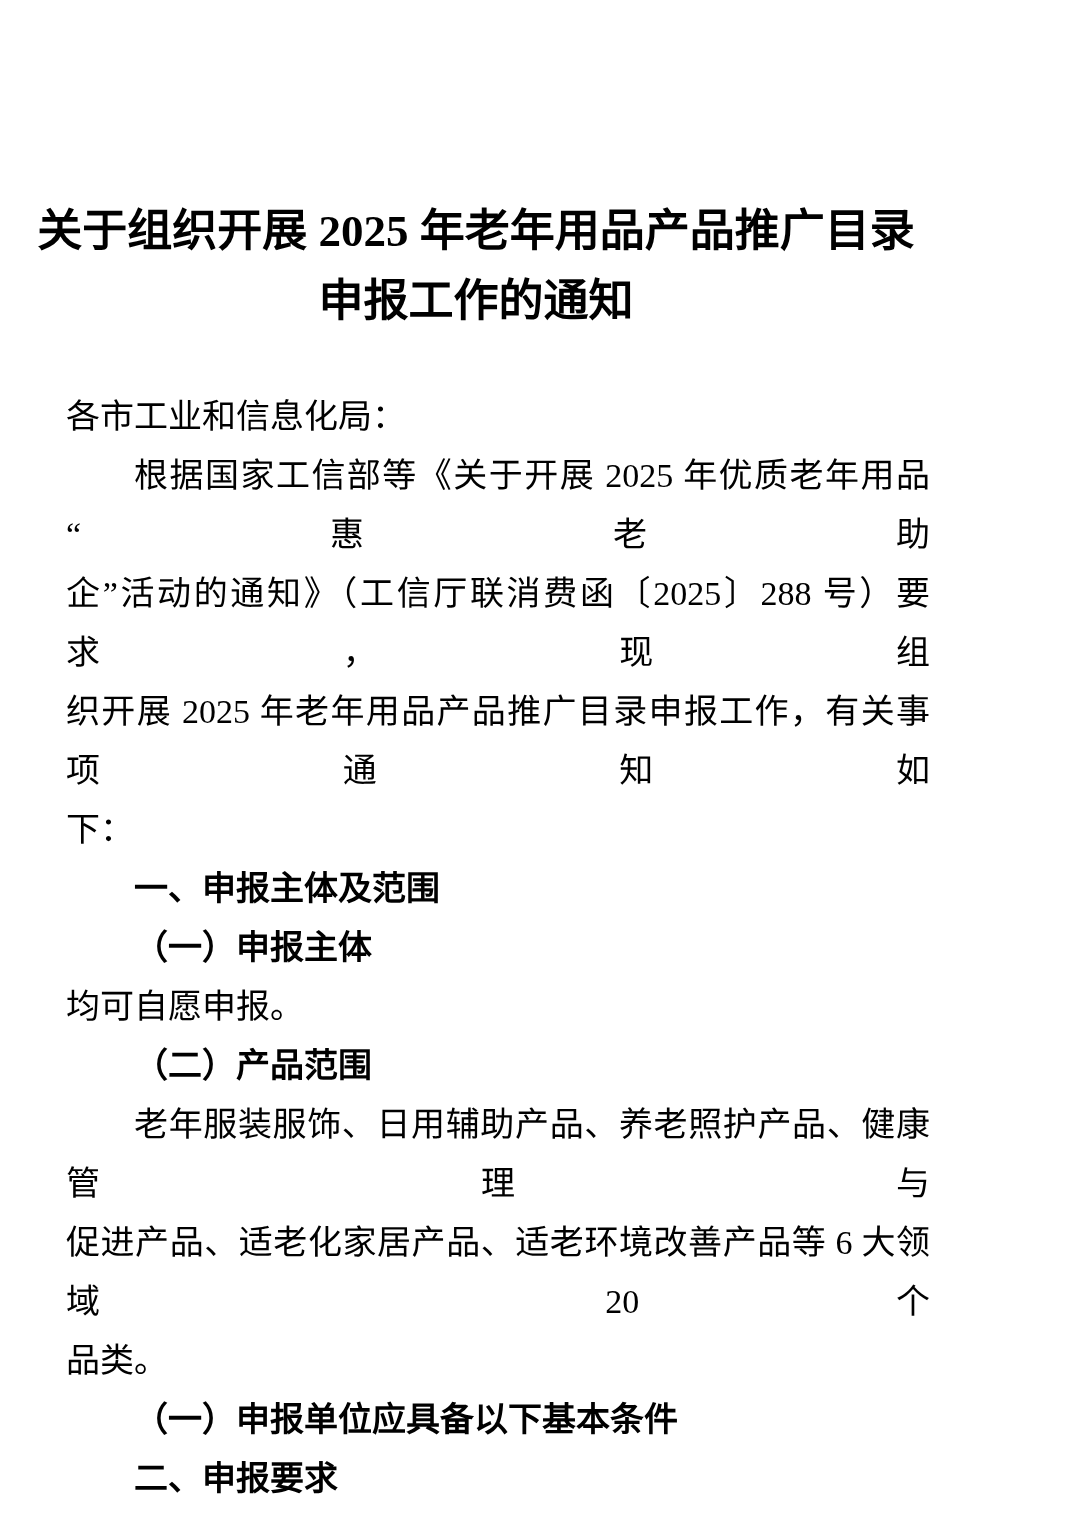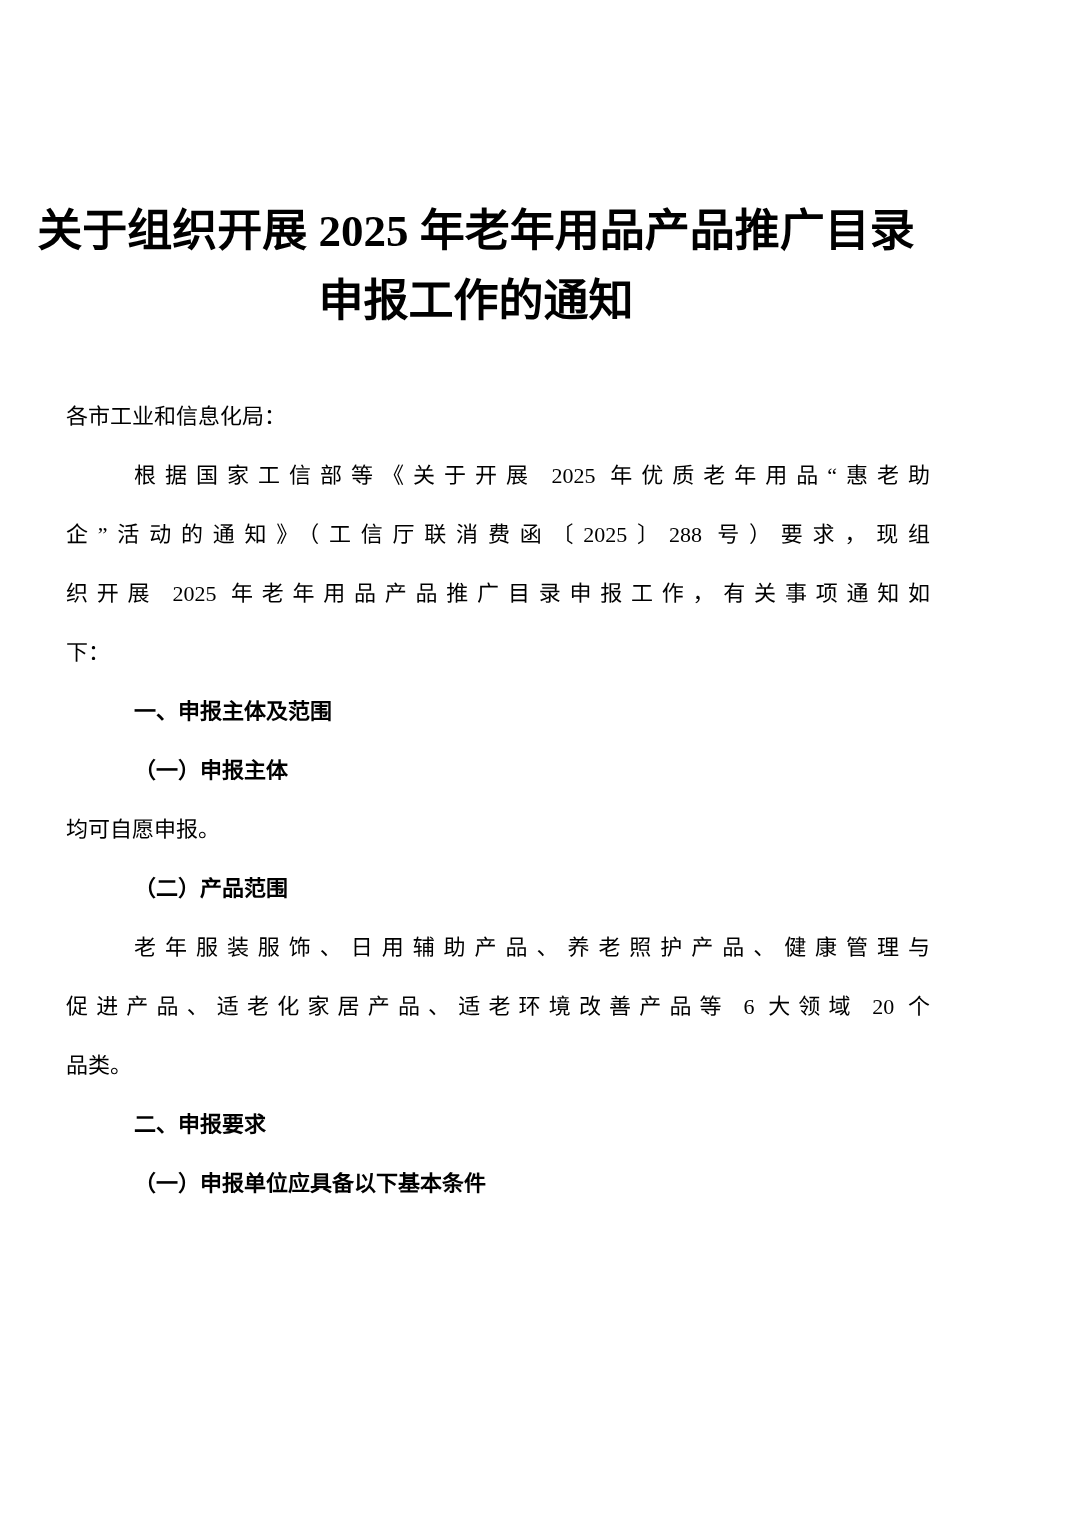--- a/index.html
+++ b/index.html
@@ -28,21 +28,21 @@
     line-height: 70px;
     font-weight: bold;
     font-family: "Liberation Serif", "DejaVu Serif", serif;
   }
   .title .tline {
     display: block;
   }
   
   .doc-body {
     margin-top: 51px;
-    font-size: 22px;
+    font-size: 34px;
     line-height: 59px;
   }
   p.line {
     margin: 0;
     padding: 0;
   }
   
   .indent {
     text-indent: 68px;
   }
@@ -78,17 +78,17 @@
     <p class="line j">企”活动的通知》（工信厅联消费函〔2025〕288 号）要求，现组</p>
     <p class="line j">织开展 2025 年老年用品产品推广目录申报工作，有关事项通知如</p>
     <p class="line">下：</p>
     <p class="line indent h1">一、申报主体及范围</p>
     <p class="line indent h2">（一）申报主体</p>
     <p class="line">均可自愿申报。</p>
     <p class="line indent h2">（二）产品范围</p>
     <p class="line indent j">老年服装服饰、日用辅助产品、养老照护产品、健康管理与</p>
     <p class="line j">促进产品、适老化家居产品、适老环境改善产品等 6 大领域 20 个</p>
     <p class="line">品类。</p>
+    <p class="line indent h2">（一）申报单位应具备以下基本条件</p>
     <p class="line indent h1">二、申报要求</p>
-    <p class="line indent h2">（一）申报单位应具备以下基本条件</p>
   </div>
 
 </div>
 
 </body></html>

